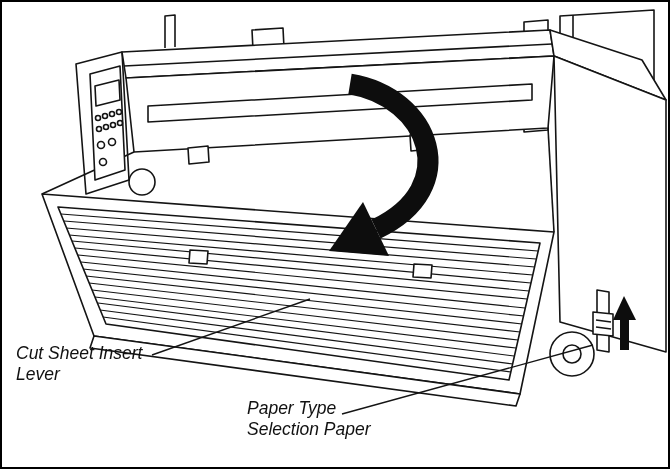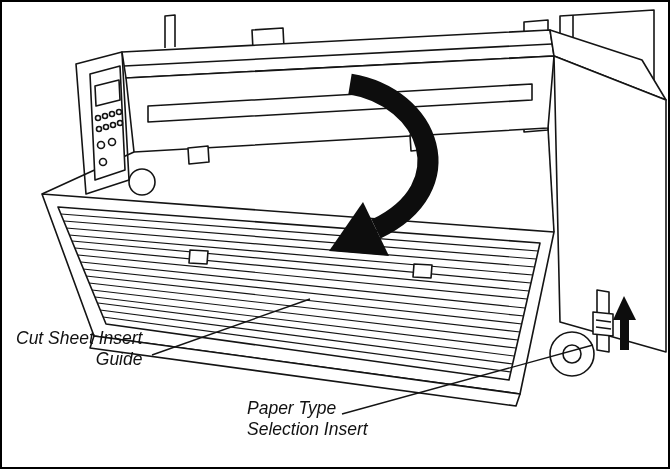--- a/index.html
+++ b/index.html
@@ -113,23 +113,23 @@
 
     <g>
       <rect class="blk" x="618" y="314" width="9" height="34"></rect>
       <polygon class="blk" points="611,318 634,318 622,294"></polygon>
     </g>
 
     <line class="ldr" x1="150" y1="353" x2="308" y2="297"></line>
     <line class="ldr" x1="340" y1="412" x2="591" y2="343"></line>
   </svg>
 
-  <div class="label" style="left:14px; top:326px;text-align:right;">
+  <div class="label" style="left:14px; top:341px;">
     <div>Cut Sheet Insert</div>
-    <div>Guide</div>
+    <div>Lever</div>
   </div>
 
   <div class="label" style="left:200px; top:396px;margin-left:45px;">
     <div>Paper Type</div>
-    <div>Selection Insert</div>
+    <div>Selection Paper</div>
   </div>
 
 </div>
 
 </body></html>

